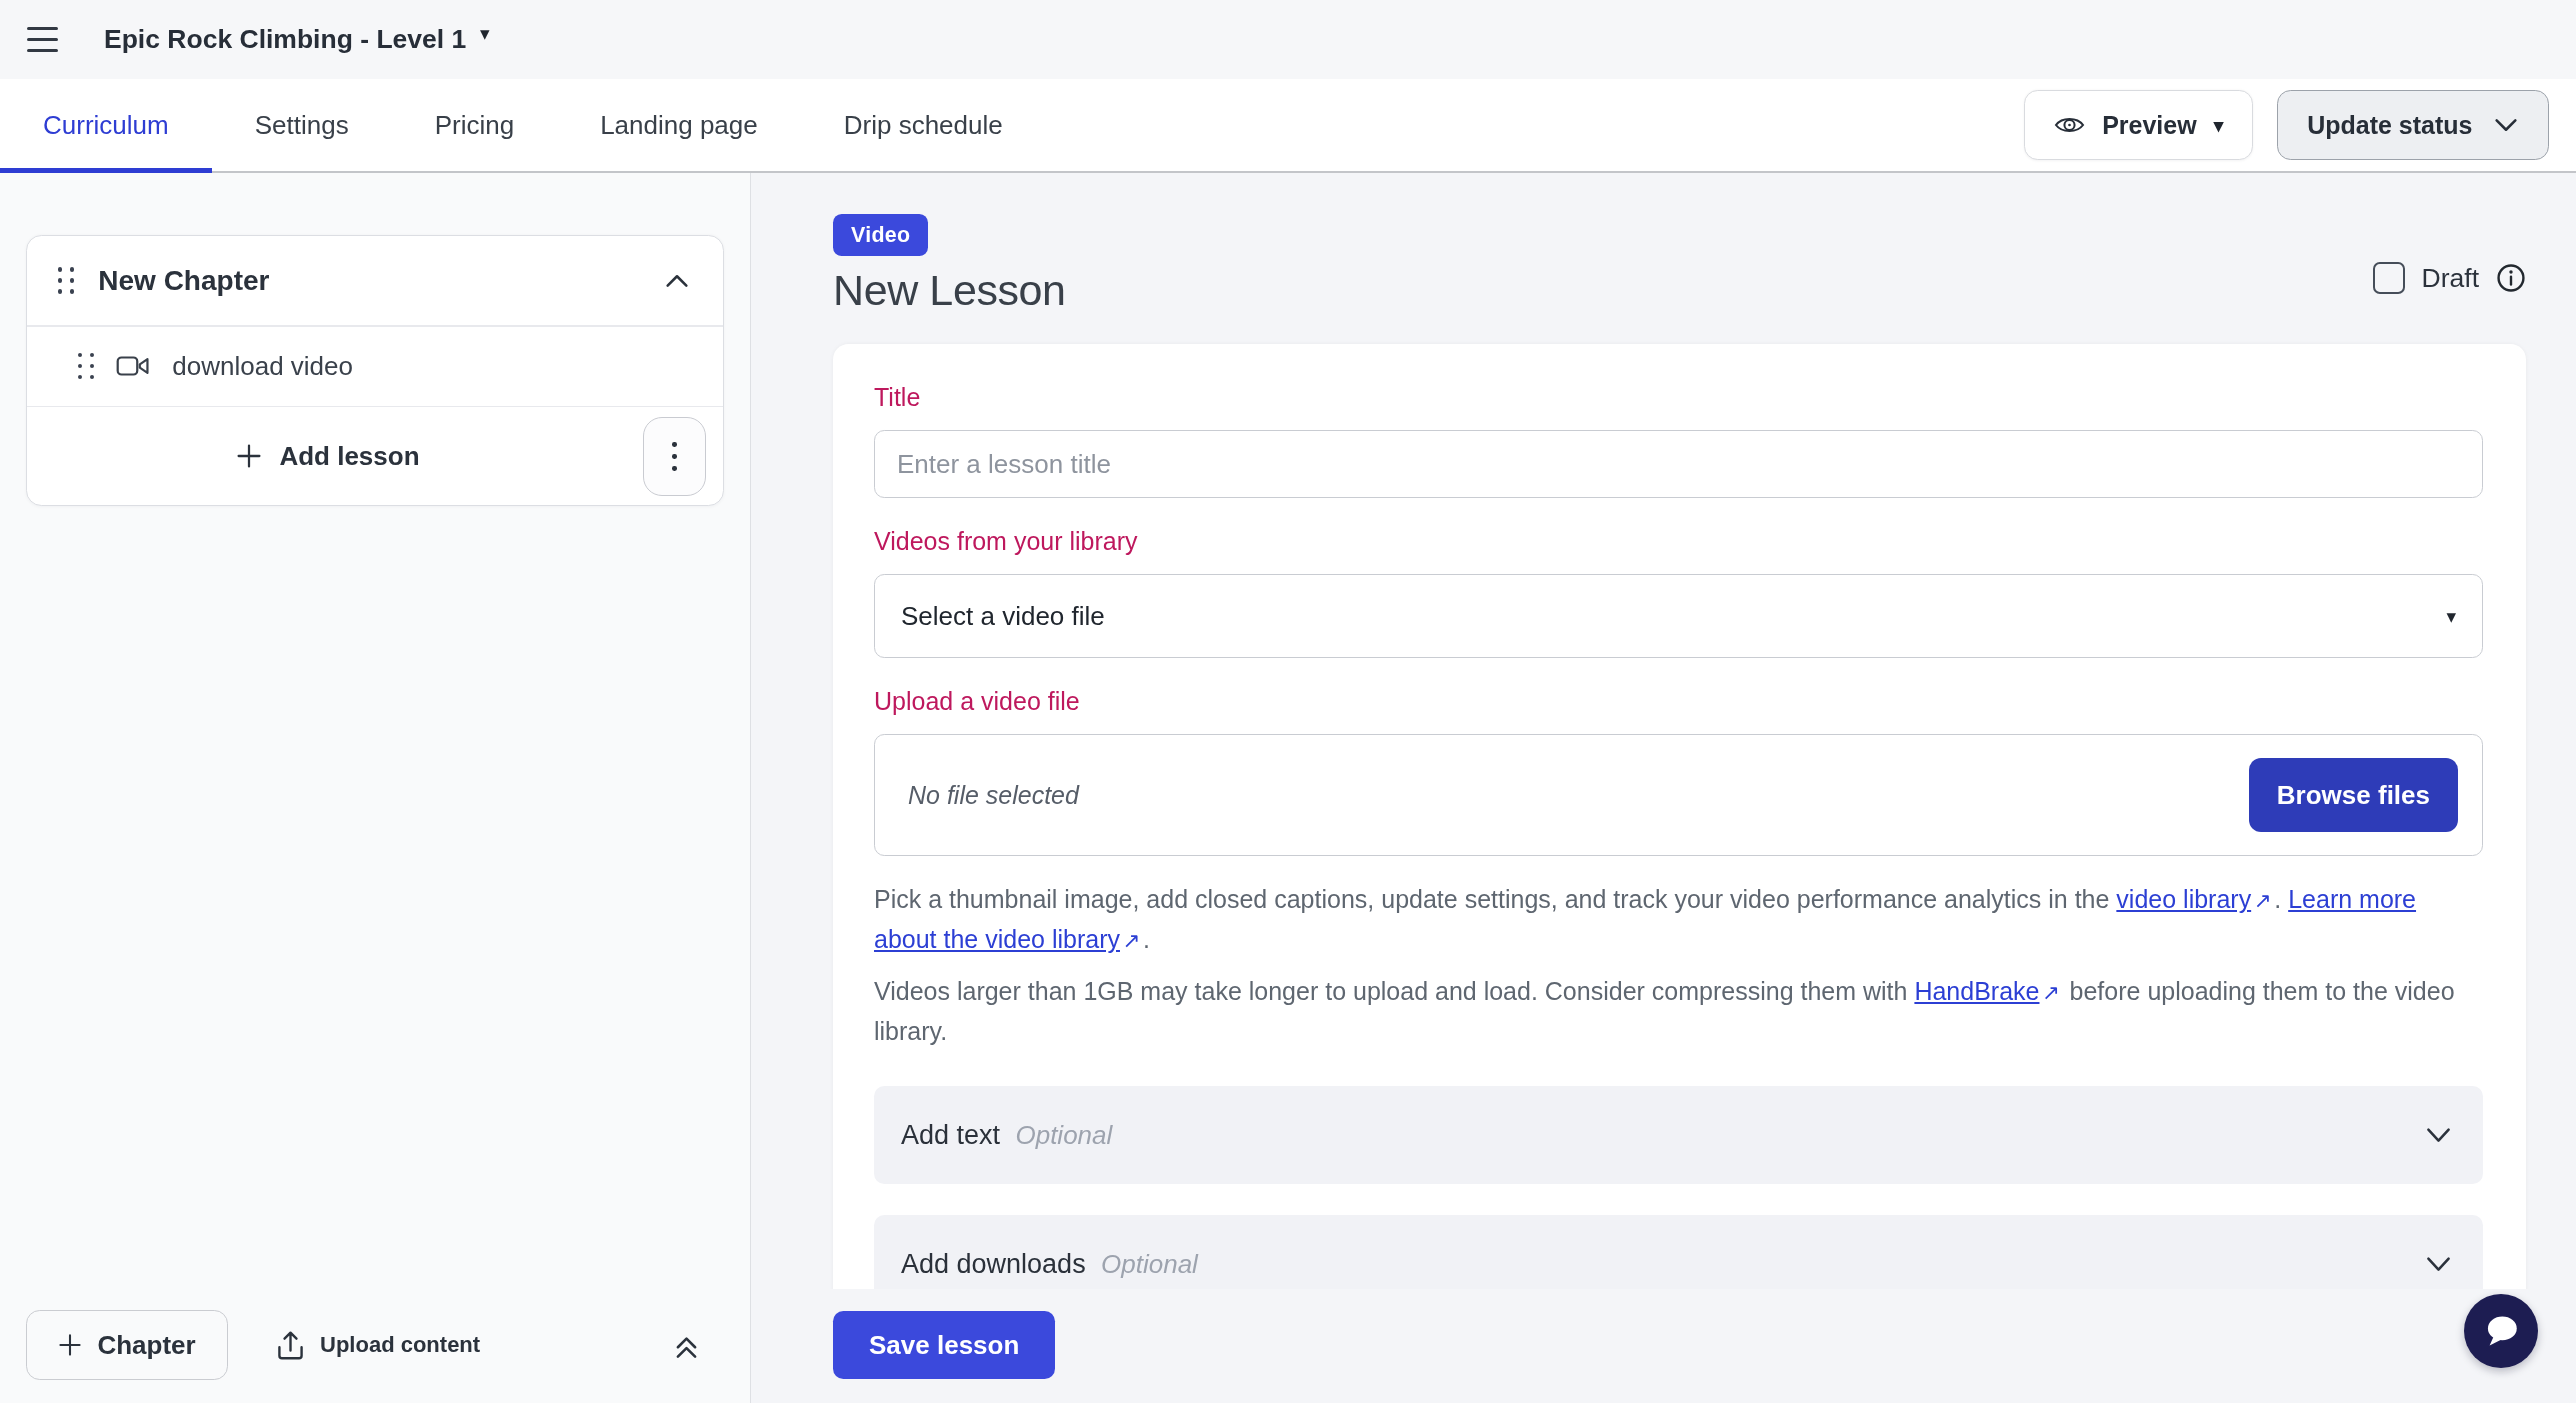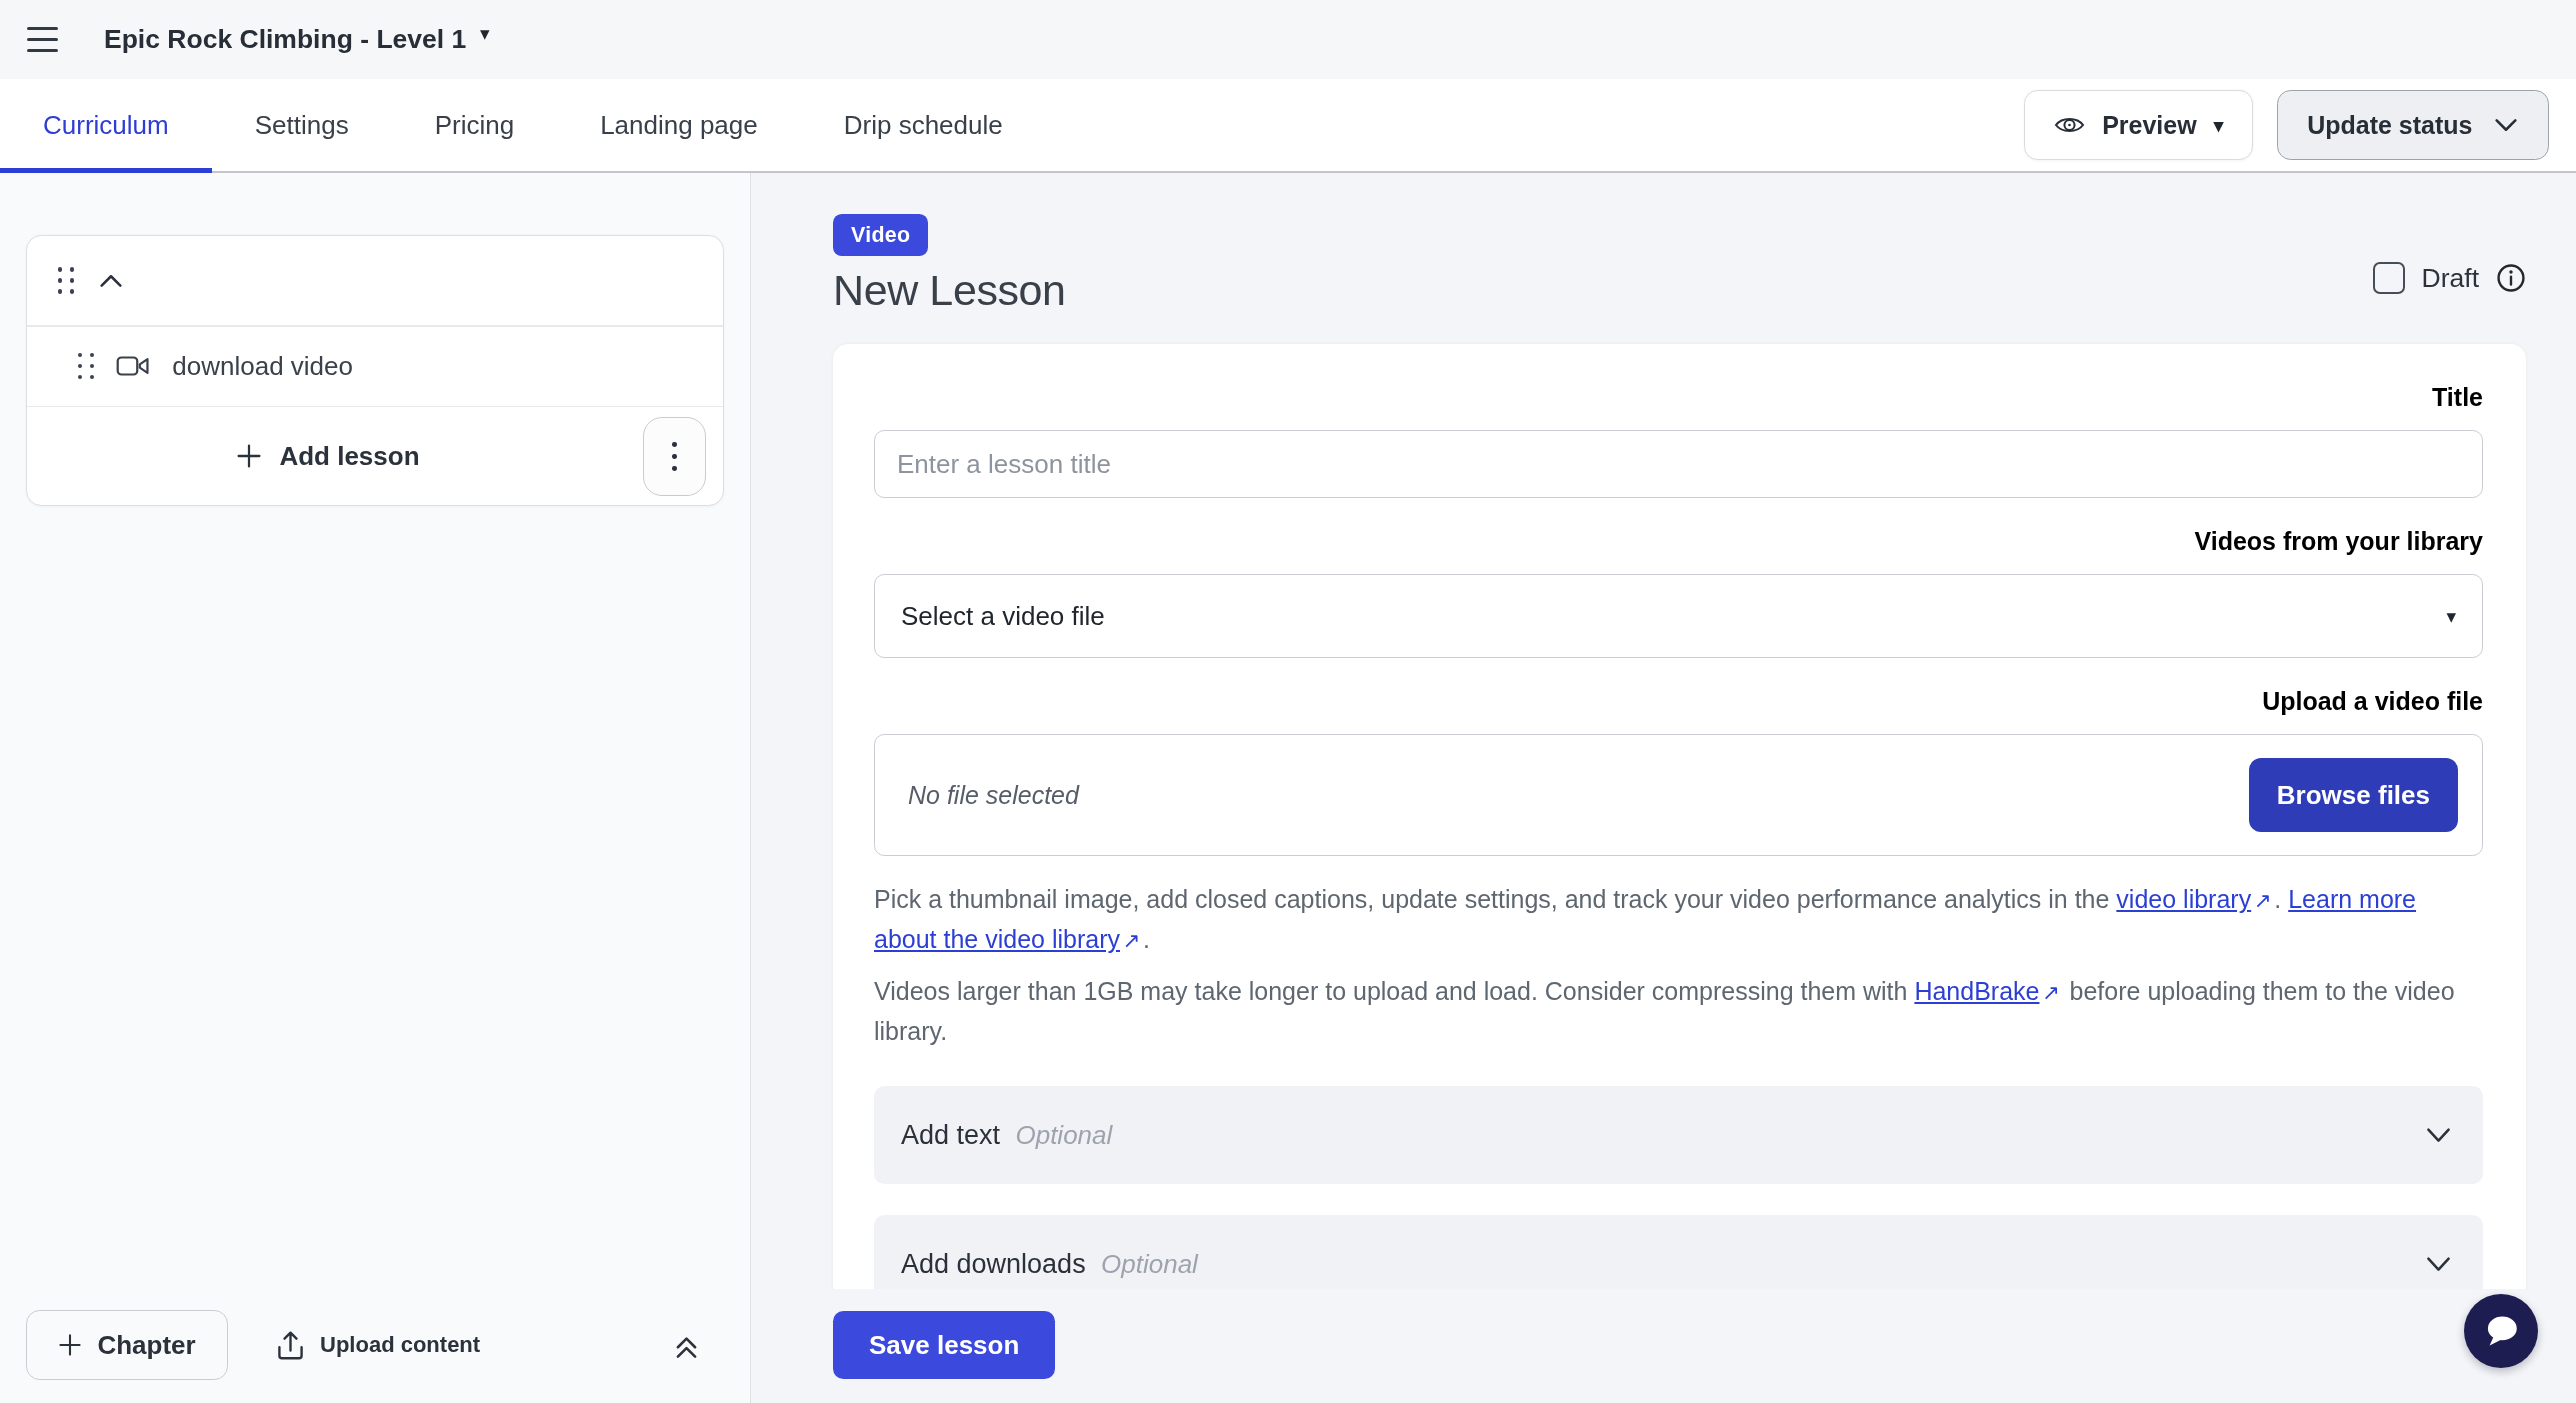--- a/index.html
+++ b/index.html
@@ -94,21 +94,21 @@
   }
   .page-title { margin-top:10.3px; font-size:43px; font-weight:500; color:#394049; letter-spacing:-0.4px; }
   .draft-wrap { margin-left:auto; margin-top:48px; display:flex; align-items:center; gap:17px; }
   .checkbox { width:32px; height:32px; border:2.6px solid #454d59; border-radius:6.8px; background:transparent; cursor:pointer; }
   .draft-label { font-size:26.5px; color:#2b323c; }
   .lesson-card {
     margin-top:29px; width:1693px; background:#ffffff; border-radius:15.4px 15.4px 0 0;
     box-shadow:0 0.9px 4.3px rgba(20,25,40,.05);
     padding:39px 43px 0 41px; flex:0 0 auto;
   }
-  .field-label { font-size:25px; font-weight:700; color:#000000; margin-bottom:18px;text-align:right; }
+  .field-label { font-size:25px; font-weight:400; color:#be185d; margin-bottom:18px; }
   .field { margin-bottom:29px; }
   .text-input {
     width:100%; height:68px; border:1.7px solid #c9ccd2; border-radius:10.3px;
     font-size:26px; padding:0 22px; color:#20262e; background:#fff; font-family:inherit; outline:none;
   }
   .text-input::placeholder { color:#8e949e; }
   .select {
     width:100%; height:84px; border:1.7px solid #c9ccd2; border-radius:10.3px; background:#fff;
     display:flex; align-items:center; padding:0 26px; cursor:pointer;
   }
@@ -200,20 +200,21 @@
     <div class="chapter-card">
       <div class="chapter-header">
         <span class="drag-dots">
             <i></i>
             <i></i>
             <i></i>
             <i></i>
             <i></i>
             <i></i>
           </span>
+        <span class="chapter-title">New Chapter</span>
         <span>
           <svg width="26" height="17" viewBox="0 0 30 20" fill="none" stroke="#2b323c" stroke-width="3" stroke-linecap="round" stroke-linejoin="round">
             <path d="M4 16 L15 5 L26 16"></path>
           </svg>
         </span>
       </div>
       <div class="row-divider"></div>
       <div class="lesson-row">
         <span class="drag-dots">
             <i></i>

